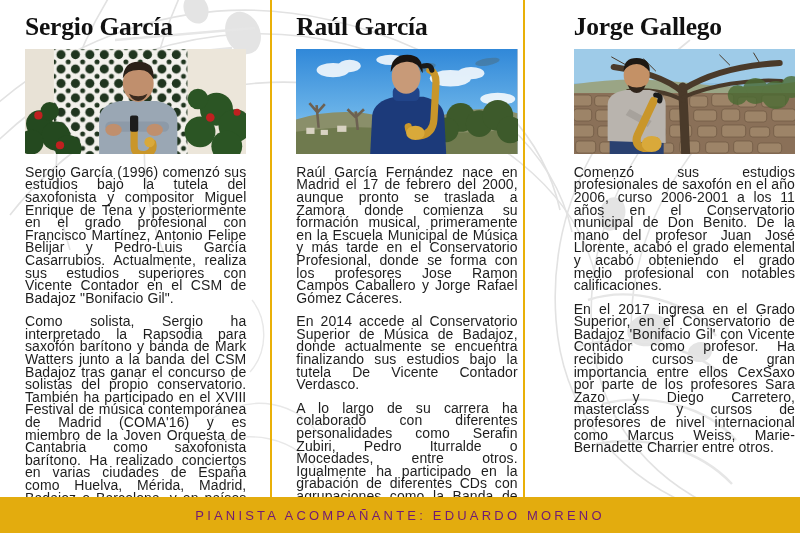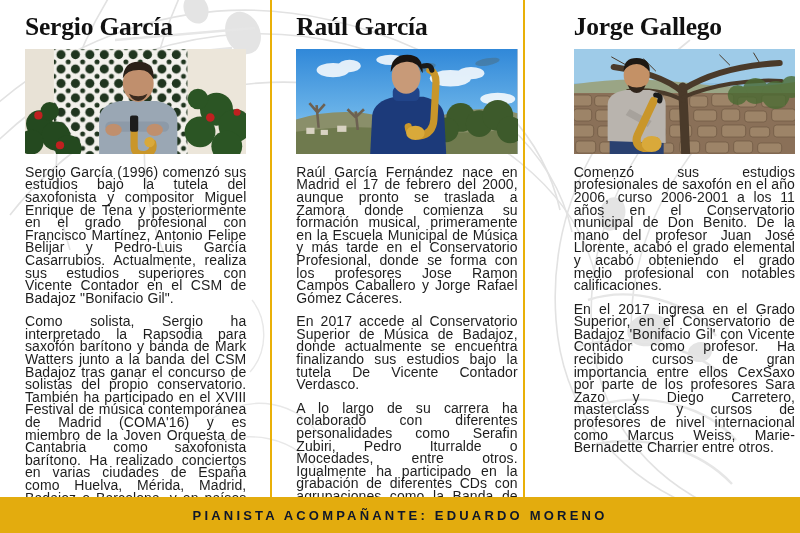--- a/index.html
+++ b/index.html
@@ -103,24 +103,24 @@
     width: 800px;
     height: 36px;
     background: #E3AC0E;
     display: flex;
     align-items: center;
     justify-content: center;
     z-index: 5;
   }
   .banner-text {
     font-family: "Liberation Sans", sans-serif;
-    font-weight: 700;
+    font-weight: 400;
     font-size: 13px;
     letter-spacing: 3.2px;
-    color: #0f172a;
+    color: #701a75;
     white-space: nowrap;
   }
 </style>
 </head>
 <body>
 
 <div class="poster">
 
   <div class="watermark">
     <svg viewBox="0 0 800 533" xmlns="http://www.w3.org/2000/svg">
@@ -279,21 +279,21 @@
 
           <g>
             <path d="M130 22 Q136 24 136 34 L134 70 Q133 84 120 86 Q110 86 109 77" stroke="#c9962a" stroke-width="7" fill="none" stroke-linecap="round"></path>
             <path d="M124 18 Q131 16 132 22" stroke="#1a1a1a" stroke-width="5" fill="none" stroke-linecap="round"></path>
             <ellipse cx="116" cy="83" rx="9" ry="7" fill="#d9a93a"></ellipse>
           </g>
         </svg>
       </div>
       <div class="body-text">
         <p>Raúl García Fernández nace en Madrid el 17 de febrero del 2000, aunque pronto se traslada a Zamora donde comienza su formación musical, primeramente en la Escuela Municipal de Música y más tarde en el Conservatorio Profesional, donde se forma con los profesores Jose Ramon Campos Caballero y Jorge Rafael Gómez Cáceres.</p>
-        <p>En 2017 accede al Conservatorio Superior de Música de Badajoz, donde actualmente se encuentra finalizando sus estudios bajo la tutela De Vicente Contador Verdasco.</p>
+        <p>En 2014 accede al Conservatorio Superior de Música de Badajoz, donde actualmente se encuentra finalizando sus estudios bajo la tutela De Vicente Contador Verdasco.</p>
         <p>A lo largo de su carrera ha colaborado con diferentes personalidades como Serafin Zubiri, Pedro Iturralde o Mocedades, entre otros. Igualmente ha participado en la grabación de diferentes CDs con agrupaciones como la Banda de Música Maestro Nacor Blanco o la Joven Orquesta Sinfónica de Cantabria.</p>
       </div>
     </div>
 
     <div class="col col-3">
       <h1 class="name">Jorge Gallego</h1>
       <div class="photo">
         <svg viewBox="0 0 230 105" preserveAspectRatio="xMidYMid slice" xmlns="http://www.w3.org/2000/svg">
           <rect width="230" height="105" fill="#8fbfe0"></rect>
           <path d="M0 0 H230 V34 H0 Z" fill="#9ecbe8"></path>

